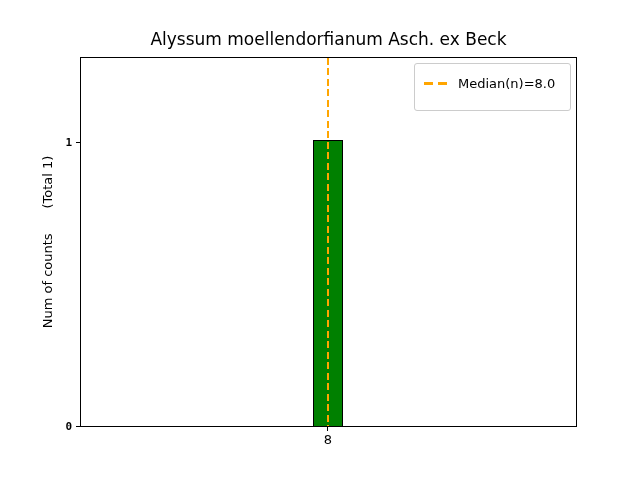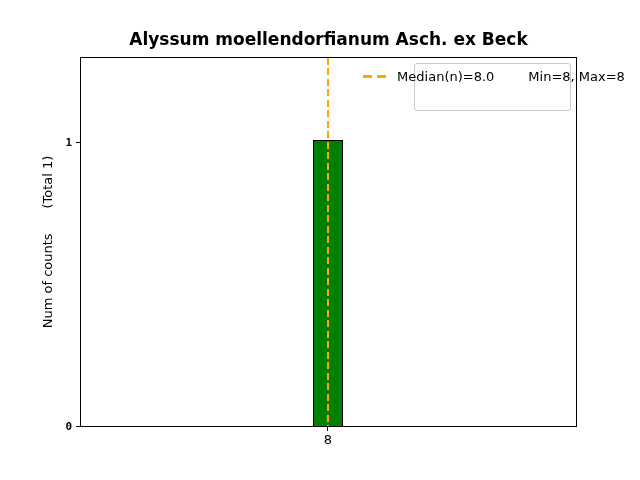--- a/index.html
+++ b/index.html
@@ -6,43 +6,43 @@
   .figure{
     position:relative;
     width:640px;height:480px;
     background:#ffffff;
     font-family:"DejaVu Sans", sans-serif;
     color:#000;
     overflow:hidden;
   }
   .chart-title{
     position:absolute;left:80px;top:29px;width:497px;
-    text-align:center;font-size:17px;line-height:20px;font-weight:bold;
+    text-align:center;font-size:17px;line-height:20px;
   }
   .plot-area{
     position:absolute;left:80px;top:57px;width:497px;height:370px;
     border:1px solid #000;box-sizing:border-box;background:#fff;
   }
   .bar{
     position:absolute;left:232px;bottom:0;width:30px;height:286px;
     box-sizing:border-box;
     background:var(--bar-color,#008000);
     border:1px solid #000;border-bottom:none;
   }
   .median-line{
     position:absolute;left:246px;top:0;bottom:0;width:2px;
     background:repeating-linear-gradient(to bottom,
       var(--median-color,#FFA500) 0 7px, transparent 7px 10.5px);
   }
   .legend{
     position:absolute;left:414px;top:63px;width:157px;height:48px;
     box-sizing:border-box;border:1px solid #ccc;border-radius:3px;
     background:rgba(255,255,255,0.92);
-    display:flex;flex-direction:row;justify-content:center;
-    padding:3px 6px 3px 9px;font-size:13px;
+    display:flex;flex-direction:column;justify-content:center;
+    padding:11px 6px 3px 9px;font-size:13px;
   }
   .legend-row{display:flex;align-items:center;height:19px;}
   .legend-handle{width:25px;height:3px;margin-right:9px;flex:none;}
   .legend-handle.dashed{
     background:repeating-linear-gradient(to right,
       var(--median-color,#FFA500) 0 9px, transparent 9px 14px);
   }
   .legend-label{white-space:pre;}
   .tick{position:absolute;background:#000;}
   .tick-x8{left:327px;top:427px;width:1px;height:4px;}
@@ -81,21 +81,20 @@
     <div class="median-line"></div>
   </div>
 
   <div class="legend">
     <div class="legend-row">
       <span class="legend-handle dashed"></span>
       <span class="legend-label">Median(n)=8.0</span>
     </div>
     <div class="legend-row">
       <span class="legend-handle"></span>
-      <span class="legend-label">Min=8, Max=8</span>
     </div>
   </div>
 
   <div class="tick tick-x8"></div>
   <div class="tick tick-y1"></div>
   <div class="tick tick-y0"></div>
 
   <div class="ytick-label ytick-1">1</div>
   <div class="ytick-label ytick-0">0</div>
   <div class="xtick-label">8</div>

